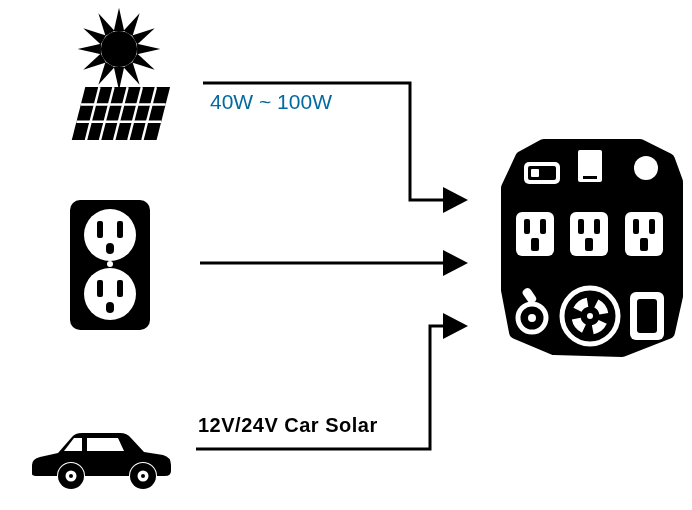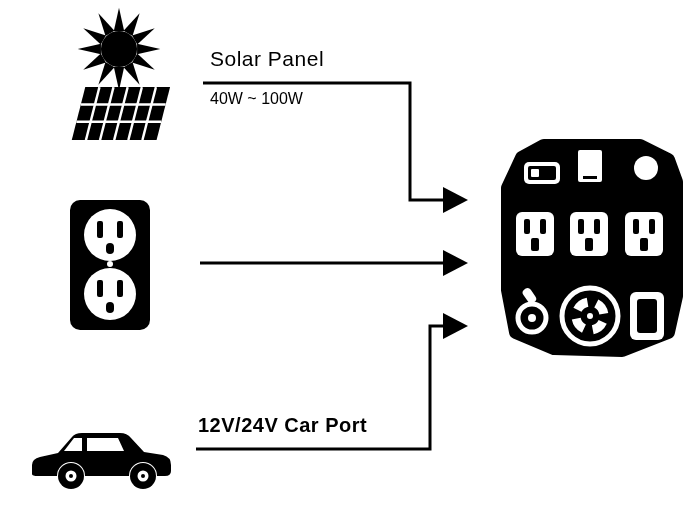--- a/index.html
+++ b/index.html
@@ -2,21 +2,21 @@
 <html><head>
 <meta charset="utf-8">
 <style>
   * { margin:0; padding:0; box-sizing:border-box; }
   html,body { background:#ffffff; }
   body { font-family:"Liberation Sans", sans-serif; }
   .canvas { position:relative; width:692px; height:510px; background:#ffffff; overflow:hidden; }
   .abs { position:absolute; }
   .label { position:absolute; color:#000; font-size:21px; font-weight:400; white-space:pre; letter-spacing:0.5px; }
   .label.bold { font-weight:700; font-size:20px; }
-  .sublabel { position:absolute; color:#000000; font-size:16px; font-weight:400; white-space:pre; }
+  .sublabel { position:absolute; color:#0369a1; font-size:21px; font-weight:400; white-space:pre; }
   svg { display:block; }
 </style>
 </head>
 <body>
 
 <div class="canvas">
 
   <svg class="abs" style="left:0;top:0;" width="692" height="510" viewBox="0 0 692 510">
     <g stroke="#000" stroke-width="3" fill="none">
       <polyline points="203,83 410,83 410,200 444,200"></polyline>
@@ -56,21 +56,20 @@
       <line x1="34.7" y1="5" x2="20.7" y2="60"></line>
       <line x1="49.3" y1="5" x2="35.3" y2="60"></line>
       <line x1="64" y1="5" x2="50" y2="60"></line>
       <line x1="78.7" y1="5" x2="64.7" y2="60"></line>
       <line x1="93.3" y1="5" x2="79.3" y2="60"></line>
       <line x1="15.4" y1="23" x2="103.4" y2="23"></line>
       <line x1="10.8" y1="41" x2="98.8" y2="41"></line>
     </g>
   </svg>
 
-  <div class="label" style="left:210px;top:47px;">Solar Panel</div>
   <div class="sublabel" style="left:210px;top:90px;">40W ~ 100W</div>
 
   <svg class="abs" style="left:68px;top:198px;" width="84" height="134" viewBox="0 0 84 134">
     <rect x="2" y="2" width="80" height="130" rx="10" fill="#000"></rect>
     <circle cx="42" cy="37" r="26" fill="#fff"></circle>
     <rect x="29" y="23" width="6" height="17" rx="2" fill="#000"></rect>
     <rect x="49" y="23" width="6" height="17" rx="2" fill="#000"></rect>
     <rect x="38" y="45" width="8" height="11" rx="4" fill="#000"></rect>
     <circle cx="42" cy="66" r="3" fill="#fff"></circle>
     <circle cx="42" cy="96" r="26" fill="#fff"></circle>
@@ -85,21 +84,21 @@
     <polygon points="50,20 58,20 58,33 40,33" fill="#fff"></polygon>
     <polygon points="63,20 94,20 100,33 63,33" fill="#fff"></polygon>
     <circle cx="47" cy="58" r="13" fill="#000"></circle>
     <circle cx="47" cy="58" r="5.5" fill="#fff"></circle>
     <circle cx="47" cy="58" r="2" fill="#000"></circle>
     <circle cx="119" cy="58" r="13" fill="#000"></circle>
     <circle cx="119" cy="58" r="5.5" fill="#fff"></circle>
     <circle cx="119" cy="58" r="2" fill="#000"></circle>
   </svg>
 
-  <div class="label bold" style="left:198px;top:414px;">12V/24V Car Port</div>
+  <div class="label bold" style="left:198px;top:414px;">12V/24V Car Solar</div>
 
   <svg class="abs" style="left:498px;top:138px;" width="188" height="226" viewBox="0 0 188 226">
     <polygon points="46,8 142,8 170,22 178,44 178,158 170,194 124,212 56,210 18,194 10,152 10,50 24,20" fill="#000" stroke="#000" stroke-width="14" stroke-linejoin="round"></polygon>
 
     <g>
       <rect x="26" y="24" width="36" height="22" rx="5" fill="#fff"></rect>
       <rect x="30" y="28" width="28" height="14" rx="2" fill="#000"></rect>
       <rect x="33" y="31" width="8" height="8" rx="1" fill="#fff"></rect>
     </g>
     <g>

